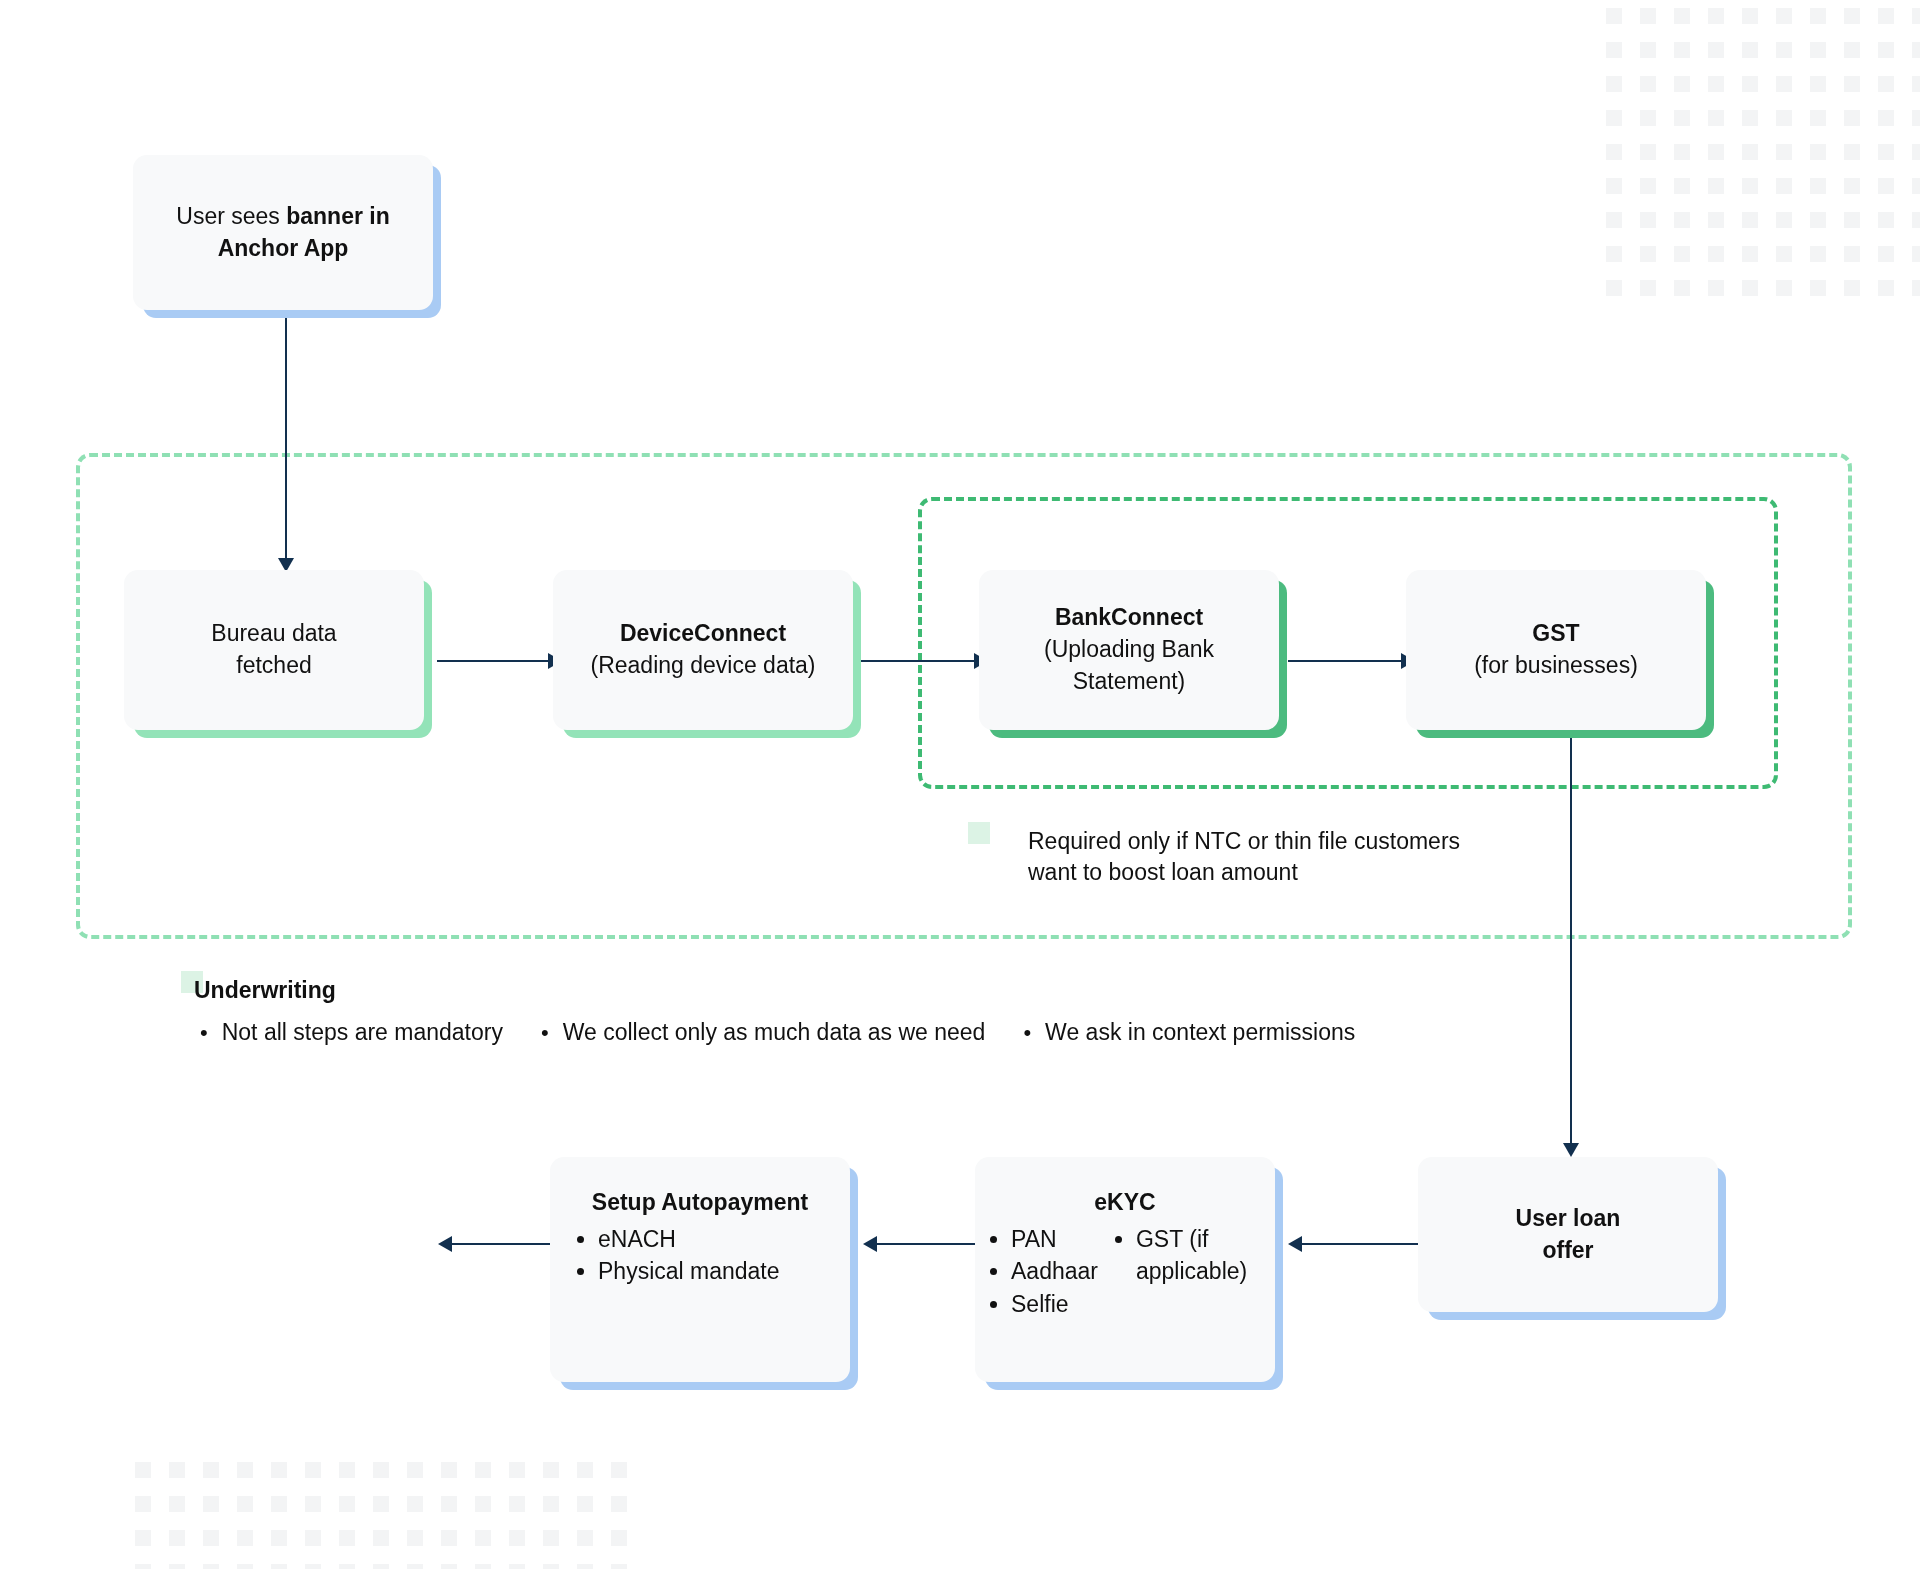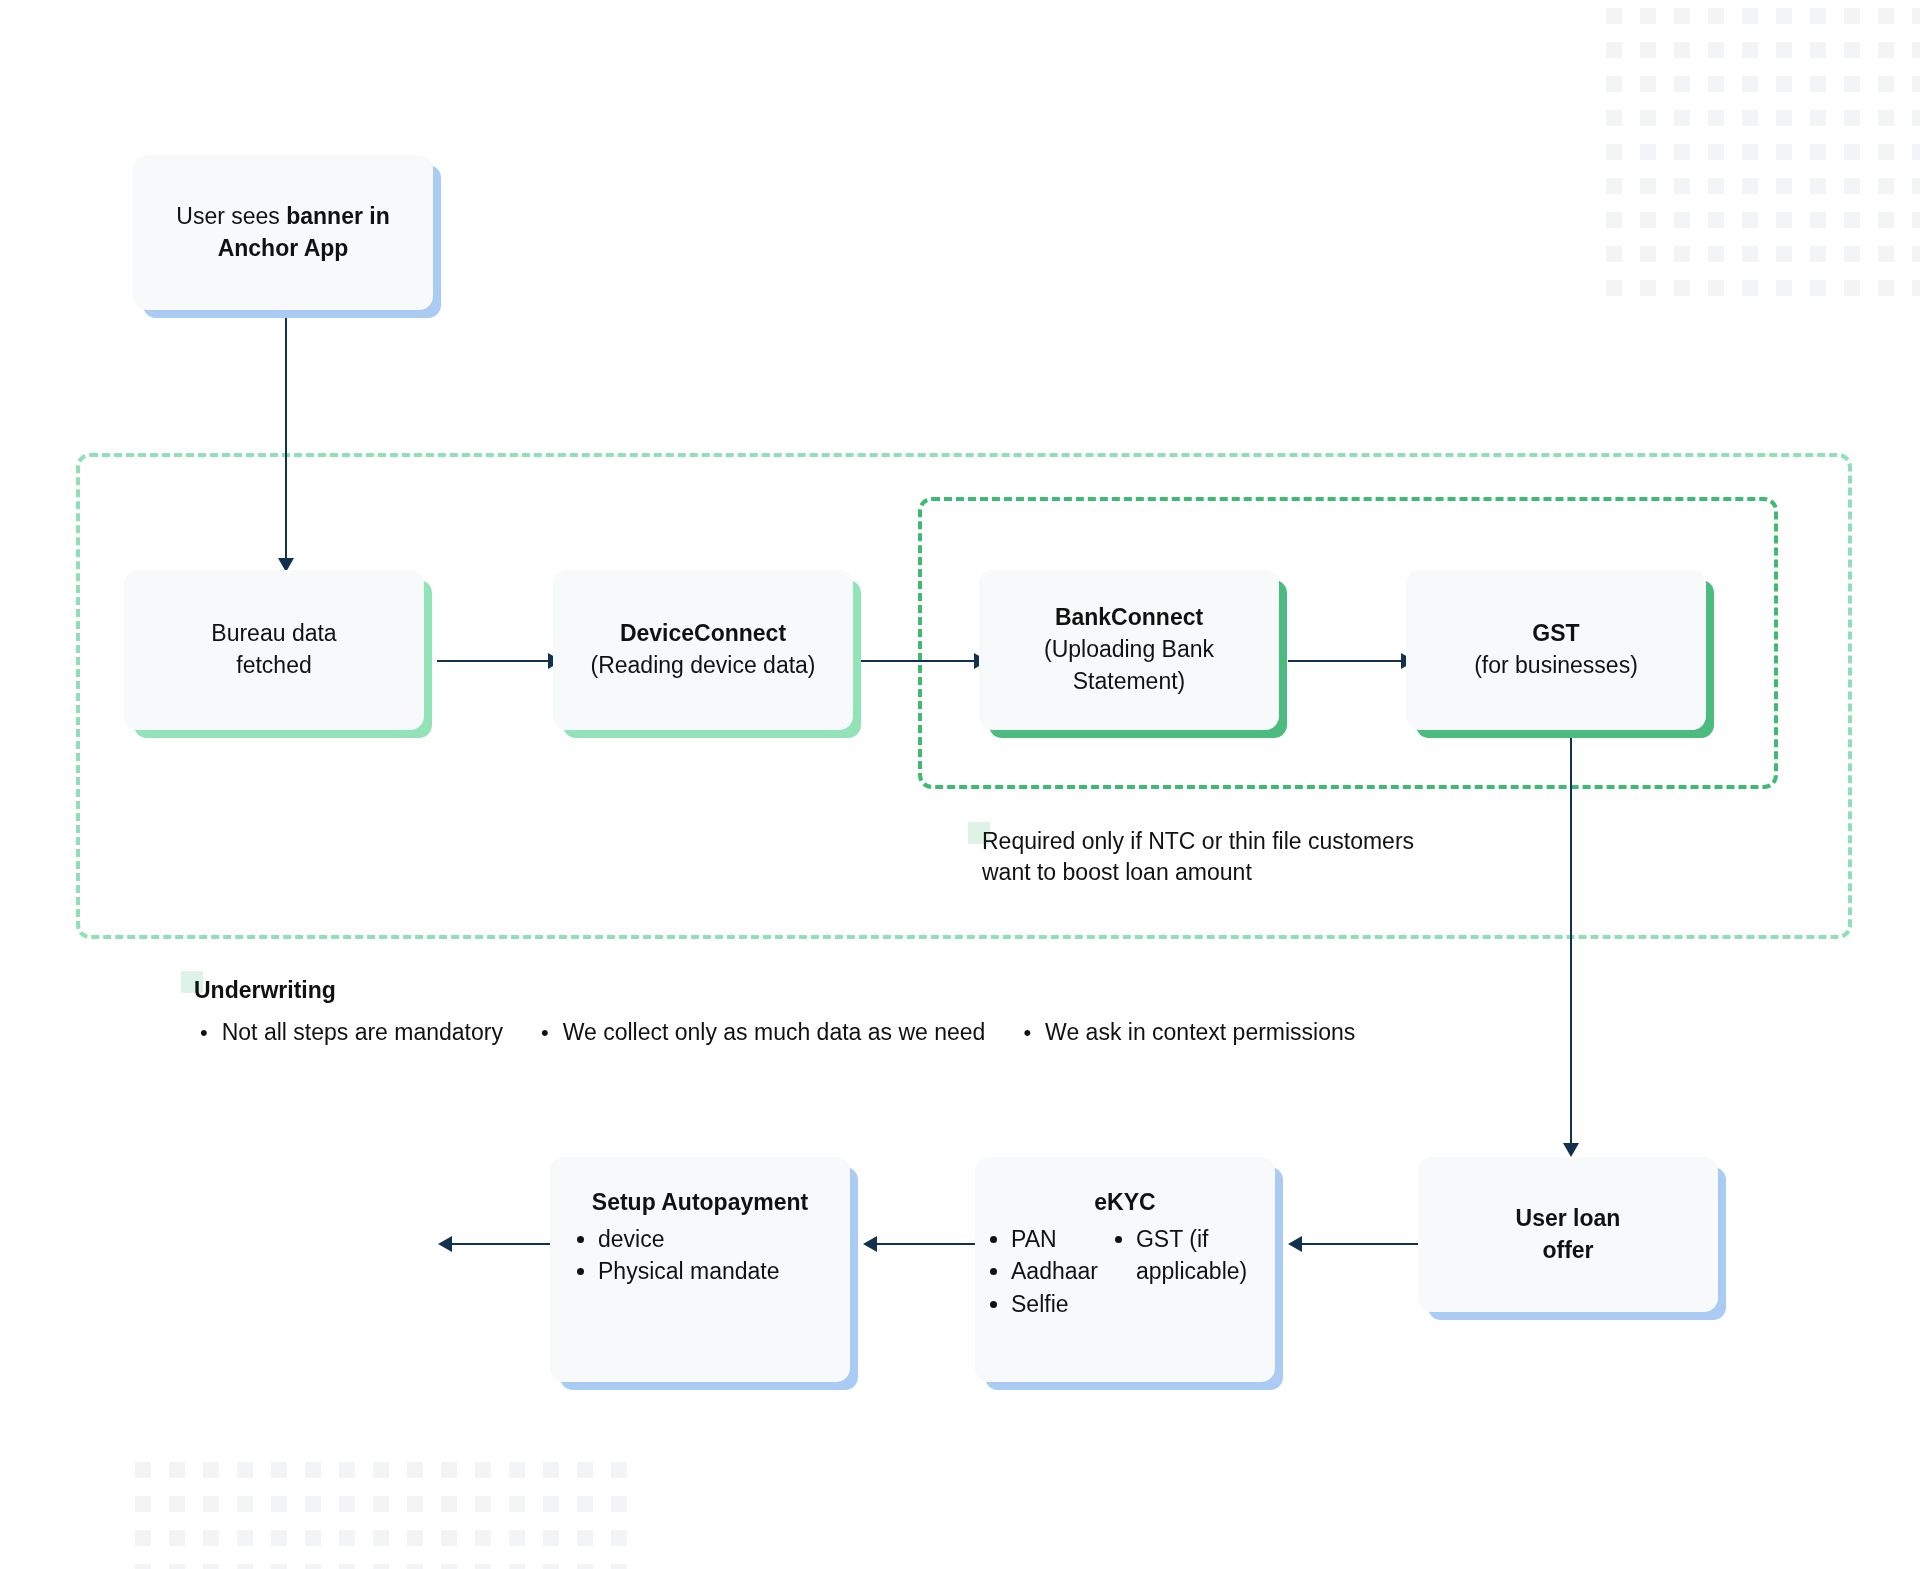--- a/index.html
+++ b/index.html
@@ -403,29 +403,29 @@
       <ul id="ekyc-col2">
           <li>GST (if applicable)</li>
         </ul>
     </div>
   </div>
 
   <div class="node shadow-blue topalign" style="left:550px; top:1157px; width:300px; height:225px;">
     <div class="title-bold">Setup Autopayment</div>
     <div class="node-bullets" style="justify-content:flex-start; padding-left:24px;">
       <ul id="autopay-list">
-          <li>device</li>
+          <li>eNACH</li>
           <li>Physical mandate</li>
         </ul>
     </div>
   </div>
 
 
   <div class="marker-sq" style="left:968px; top:822px;"></div>
-  <div class="annotation" style="left:982px; top:826px; width:540px;">
+  <div class="annotation" style="left:1028px; top:826px; width:540px;">
     <div class="ann-text">Required only if NTC or thin file customers</div>
     <div class="ann-text">want to boost loan amount</div>
   </div>
 
   <div class="marker-sq" style="left:181px; top:971px;"></div>
   <div class="uw-title" style="left:194px; top:977px;">Underwriting</div>
 
   <div class="uw-bullets" style="left:200px; top:1019px;" id="uw-bullets">
       <div class="b">
         <span class="dot">•</span>

